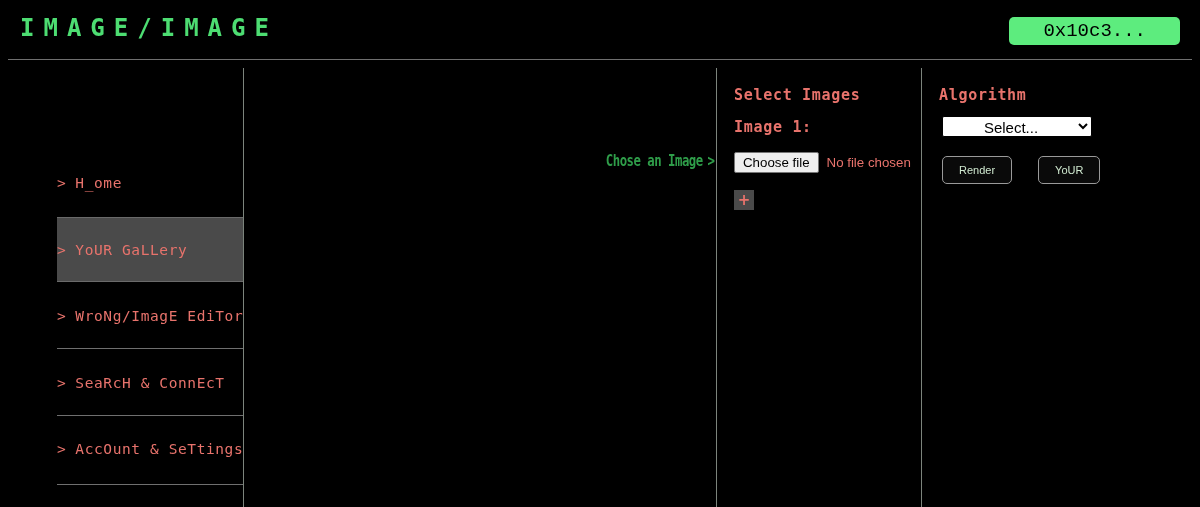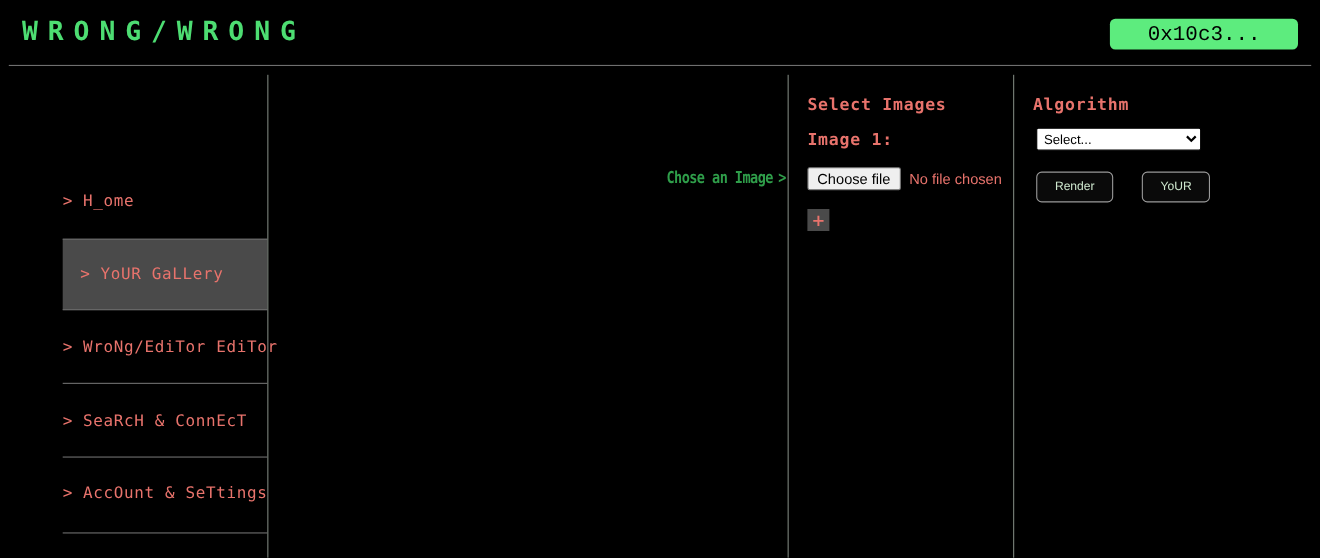--- a/index.html
+++ b/index.html
@@ -84,21 +84,21 @@
     color: #e8736c;
     font-family: "DejaVu Sans Mono", monospace;
     font-size: 14.5px;
     letter-spacing: 0.6px;
     white-space: nowrap;
     cursor: pointer;
   }
   .nav-item .caret { margin-right: 9px; }
 
   .nav-home     { top: 115px; }
-  .nav-gallery  { top: 182px; padding-left: 16px; }
+  .nav-gallery  { top: 182px; }
   .nav-editor   { top: 248px; }
   .nav-search   { top: 315px; }
   .nav-account  { top: 381px; }
 
   .nav-active-box {
     position: absolute;
     left: 36px;
     top: 157px;
     width: 186px;
     height: 65px;
@@ -226,23 +226,24 @@
     position: absolute;
     left: 20px;
     top: 48px;
     width: 150px;
     height: 21px;
     background: #ffffff;
     color: #000000;
     border: 1px solid #000000;
     border-radius: 2px;
     font-family: "Liberation Sans", sans-serif;
-    font-size: 12px;
+    font-size: 15px;
     padding: 1px 2px;
     cursor: pointer;
+    text-align: center;
   }
   .algo-actions {
     position: absolute;
     left: 20px;
     top: 88px;
     display: flex;
     gap: 26px;
   }
   .algo-btn {
     background: #0a0a0a;
@@ -253,39 +254,39 @@
     font-size: 11px;
     line-height: 16px;
     padding: 5px 16px;
     cursor: pointer;
   }
 </style>
 </head>
 <body>
 
 <div class="header">
-  <div class="brand">WRONG/WRONG</div>
+  <div class="brand">IMAGE/IMAGE</div>
   <button class="wallet-btn">0x10c3...</button>
   <div class="header-rule"></div>
 </div>
 
 <div class="sidebar">
 
   <div class="nav-active-box"></div>
 
   <div class="nav-item nav-home">
     <span class="caret">&gt;</span><span>H_ome</span>
   </div>
 
   <div class="nav-item nav-gallery">
     <span class="caret">&gt;</span><span>YoUR GaLLery</span>
   </div>
 
   <div class="nav-item nav-editor">
-    <span class="caret">&gt;</span><span>WroNg/EdiTor EdiTor</span>
+    <span class="caret">&gt;</span><span>WroNg/ImagE EdiTor</span>
   </div>
 
   <div class="nav-rule rule-1"></div>
 
   <div class="nav-item nav-search">
     <span class="caret">&gt;</span><span>SeaRcH &amp; ConnEcT</span>
   </div>
 
   <div class="nav-rule rule-2"></div>
 

